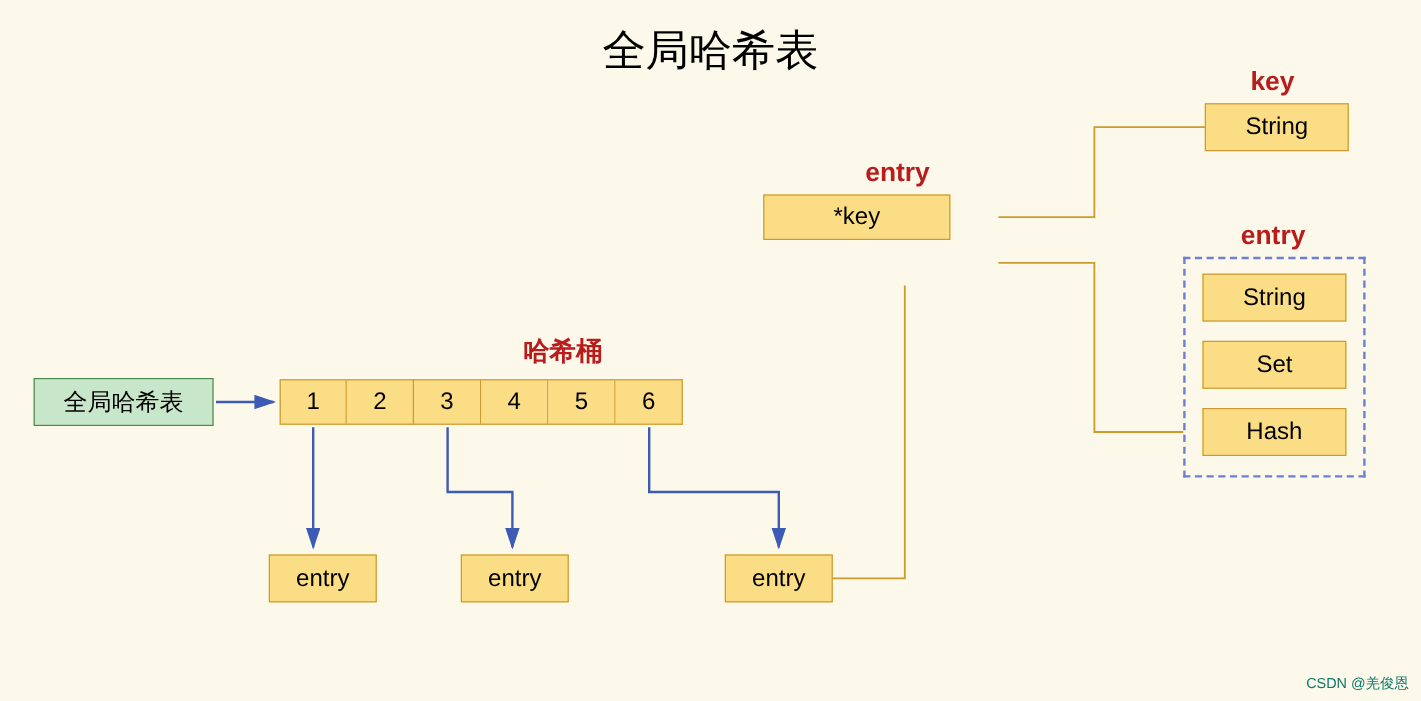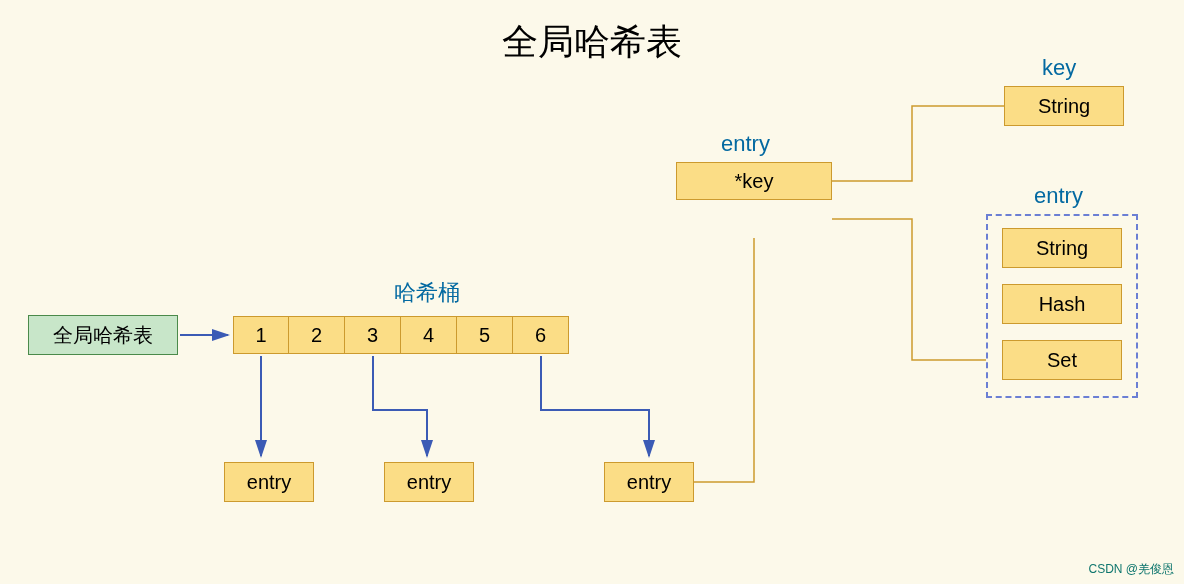--- a/index.html
+++ b/index.html
@@ -1,41 +1,41 @@
 <!DOCTYPE html>
 <html><head>
 <meta charset="utf-8">
 <style>
 *{box-sizing:border-box;margin:0;padding:0}
 body{background:#fcf9ea;font-family:Arial,"Microsoft YaHei",sans-serif;width:1184px;height:584px;position:relative;overflow:hidden}
 .title{position:absolute;left:0;right:0;top:18px;text-align:center;font-size:36px;font-weight:400;color:#000}
 .box{position:absolute;border:1.5px solid #cc9a2e;background:#fbdd86;display:flex;align-items:center;justify-content:center;font-size:20px;color:#000}
 .green-box{position:absolute;border:1.5px solid #4a8a4a;background:#c8e6c9;display:flex;align-items:center;justify-content:center;font-size:20px;color:#000}
-.label{position:absolute;font-weight:400;font-size:22px;color:#0369a1}
+.label{position:absolute;font-weight:700;font-size:22px;color:#b91c1c}
 .bucket-cell{width:56px;height:38px;border:1.5px solid #cc9a2e;background:#fbdd86;display:flex;align-items:center;justify-content:center;font-size:20px}
 .bucket-row{position:absolute;display:flex}
 .bucket-row .bucket-cell:not(:first-child){border-left:none}
 .entry-cell{width:156px;height:38px;border:1.5px solid #cc9a2e;background:#fbdd86;display:flex;align-items:center;justify-content:center;font-size:20px}
 .entry-stack{position:absolute;display:flex;flex-direction:column}
 .entry-stack .entry-cell:not(:first-child){border-top:none}
 .value-box{width:120px;height:40px;border:1.5px solid #cc9a2e;background:#fbdd86;display:flex;align-items:center;justify-content:center;font-size:20px;margin-bottom:16px}
 .value-group{position:absolute;border:2px dashed #6b7fd4;padding:12px 14px 0 14px}
 .watermark{position:absolute;right:10px;bottom:6px;font-size:12px;color:#0f766e}
 svg.arrows{position:absolute;left:0;top:0;width:1184px;height:584px;pointer-events:none}
 </style>
 </head>
 <body>
 
 <div class="title">全局哈希表</div>
 
 <div class="green-box" style="left:28px;top:315px;width:150px;height:40px">
   <span>全局哈希表</span>
 </div>
 
-<div class="label" style="left:394px;top:278px">哈希桶</div>
+<div class="label" style="left:436px;top:278px">哈希桶</div>
 
 <div class="bucket-row" style="left:233px;top:316px">
   <div class="bucket-cell">1</div>
   <div class="bucket-cell">2</div>
   <div class="bucket-cell">3</div>
   <div class="bucket-cell">4</div>
   <div class="bucket-cell">5</div>
   <div class="bucket-cell">6</div>
 </div>
 
@@ -43,34 +43,34 @@
   <span>entry</span>
 </div>
 <div class="box" style="left:384px;top:462px;width:90px;height:40px">
   <span>entry</span>
 </div>
 <div class="box" style="left:604px;top:462px;width:90px;height:40px">
   <span>entry</span>
 </div>
 
 <div class="label" style="left:721px;top:131px">entry</div>
-<div class="entry-stack" style="left:676px;top:162px">
+<div class="entry-stack" style="left:636px;top:162px">
   <div class="entry-cell">*key</div>
 </div>
 
 <div class="label" style="left:1042px;top:55px">key</div>
 <div class="box" style="left:1004px;top:86px;width:120px;height:40px">
   <span>String</span>
 </div>
 
 <div class="label" style="left:1034px;top:183px">entry</div>
 <div class="value-group" style="left:986px;top:214px">
   <div class="value-box">String</div>
+  <div class="value-box">Set</div>
   <div class="value-box">Hash</div>
-  <div class="value-box">Set</div>
 </div>
 
 <svg class="arrows">
   <defs>
     <marker id="ah" markerWidth="10" markerHeight="10" refX="8" refY="3" orient="auto">
       <path d="M0,0 L9,3 L0,6 Z" fill="#3b5bb5"></path>
     </marker>
   </defs>
 
   <line x1="180" y1="335" x2="228" y2="335" stroke="#3b5bb5" stroke-width="2" marker-end="url(#ah)"></line>

